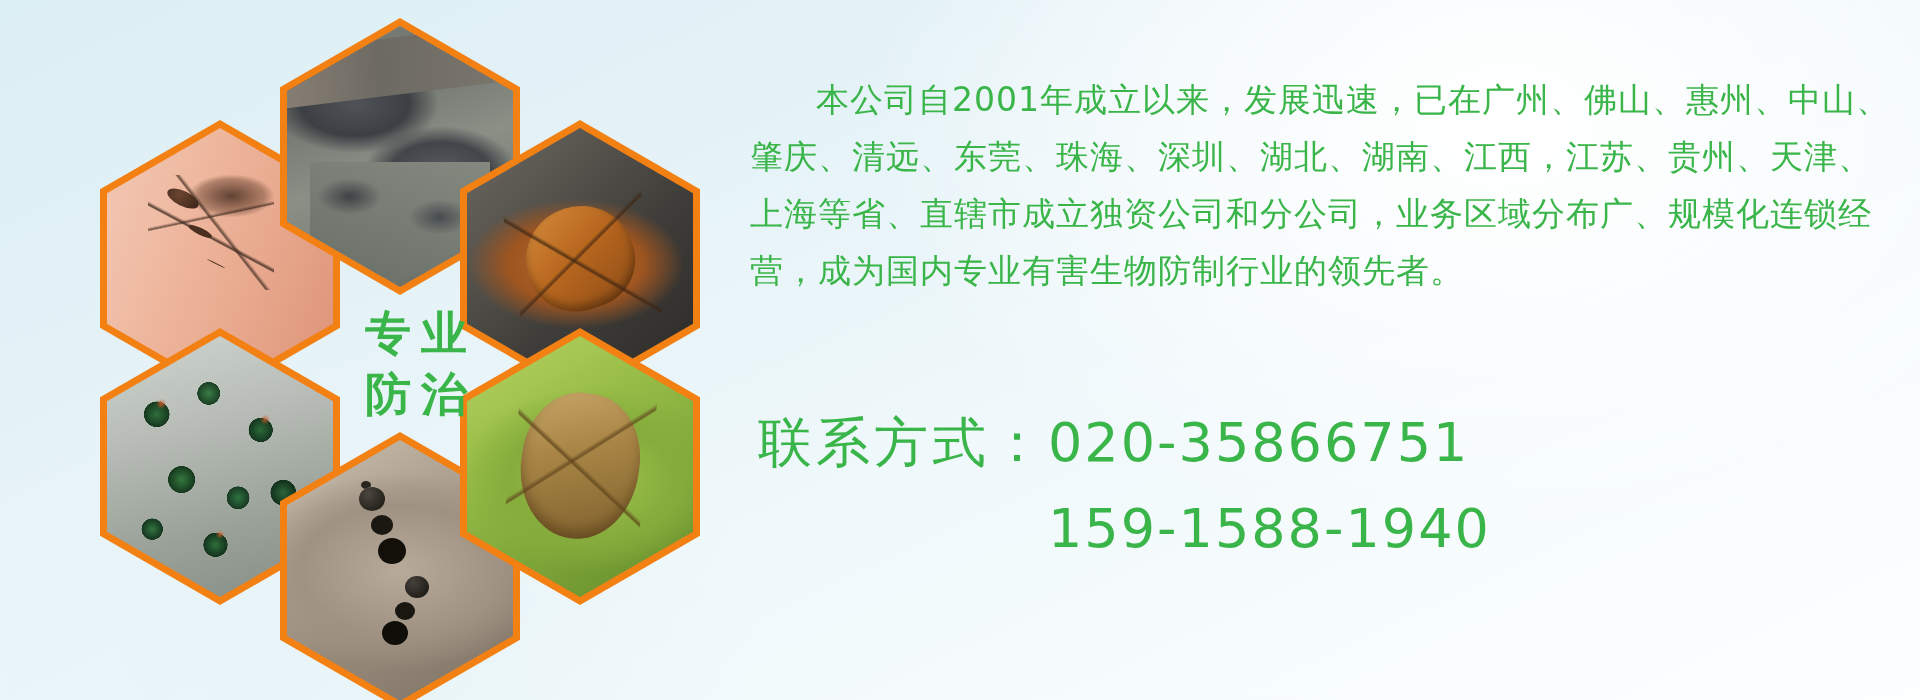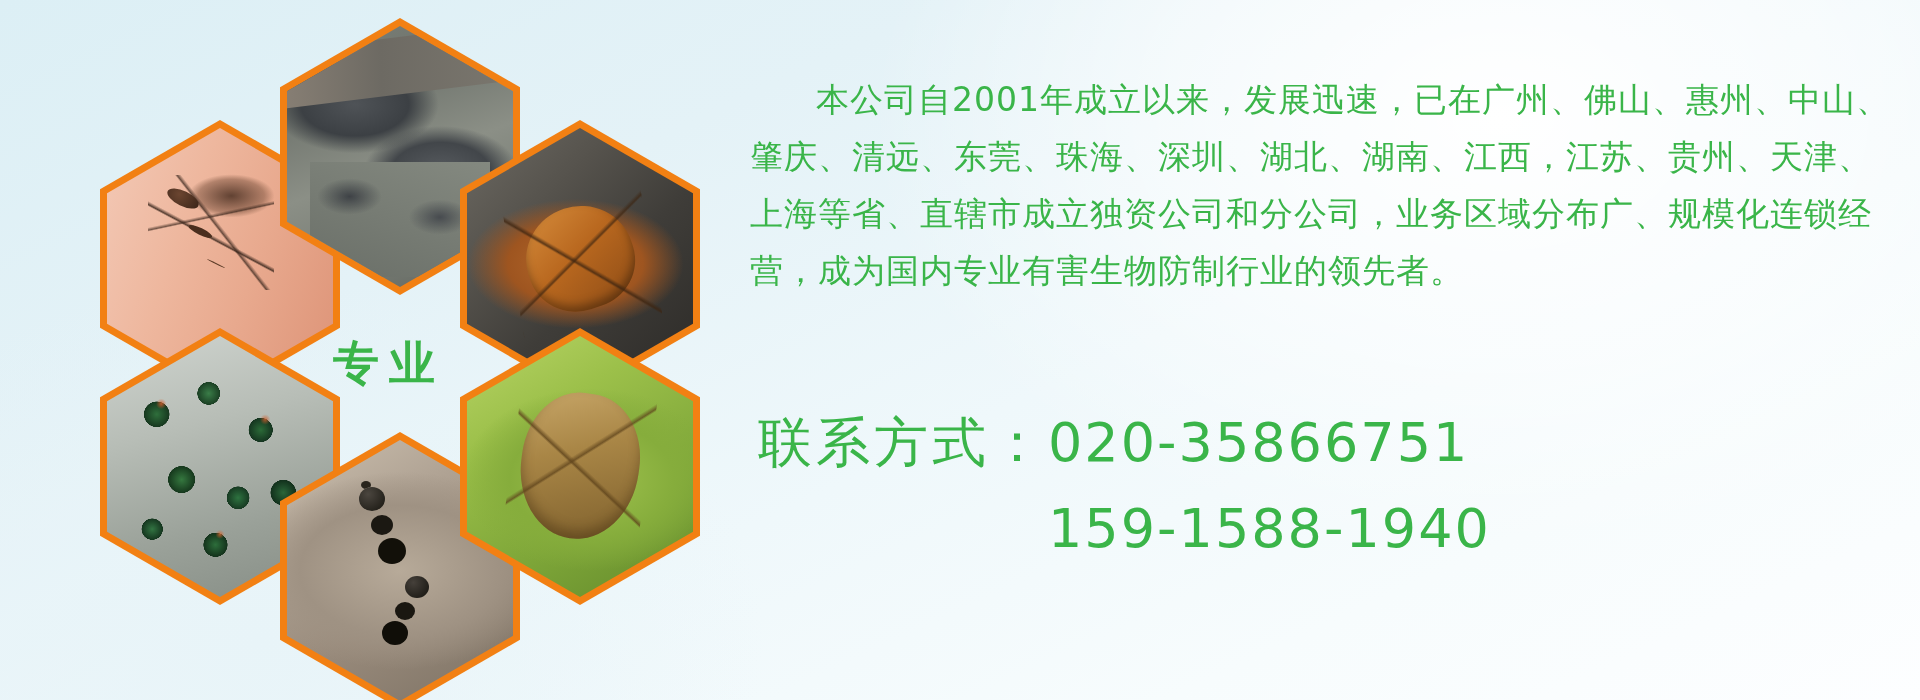--- a/index.html
+++ b/index.html
@@ -304,22 +304,23 @@
         <div class="hex-art art-ants"></div>
       </div>
     </div>
 
     <div class="hex" style="left:360px; top:328px;">
       <div class="hex-inner">
         <div class="hex-art art-stinkbug"></div>
       </div>
     </div>
 
-    <div class="hex-center-label" style="left:164px; top:225px;align-items:center;">
+    <div class="hex-center-label" style="left:196px; top:225px;align-items:center;">
       <span>专业</span>
+      <span>防治</span>
     </div>
 
   </div>
 
   <div id="content">
 
     <p id="about-paragraph">本公司自2001年成立以来，发展迅速，已在广州、佛山、惠州、中山、肇庆、清远、东莞、珠海、深圳、湖北、湖南、江西，江苏、贵州、天津、上海等省、直辖市成立独资公司和分公司，业务区域分布广、规模化连锁经营，成为国内专业有害生物防制行业的领先者。</p>
 
     <div id="contact-block">
       <div class="contact-line">

